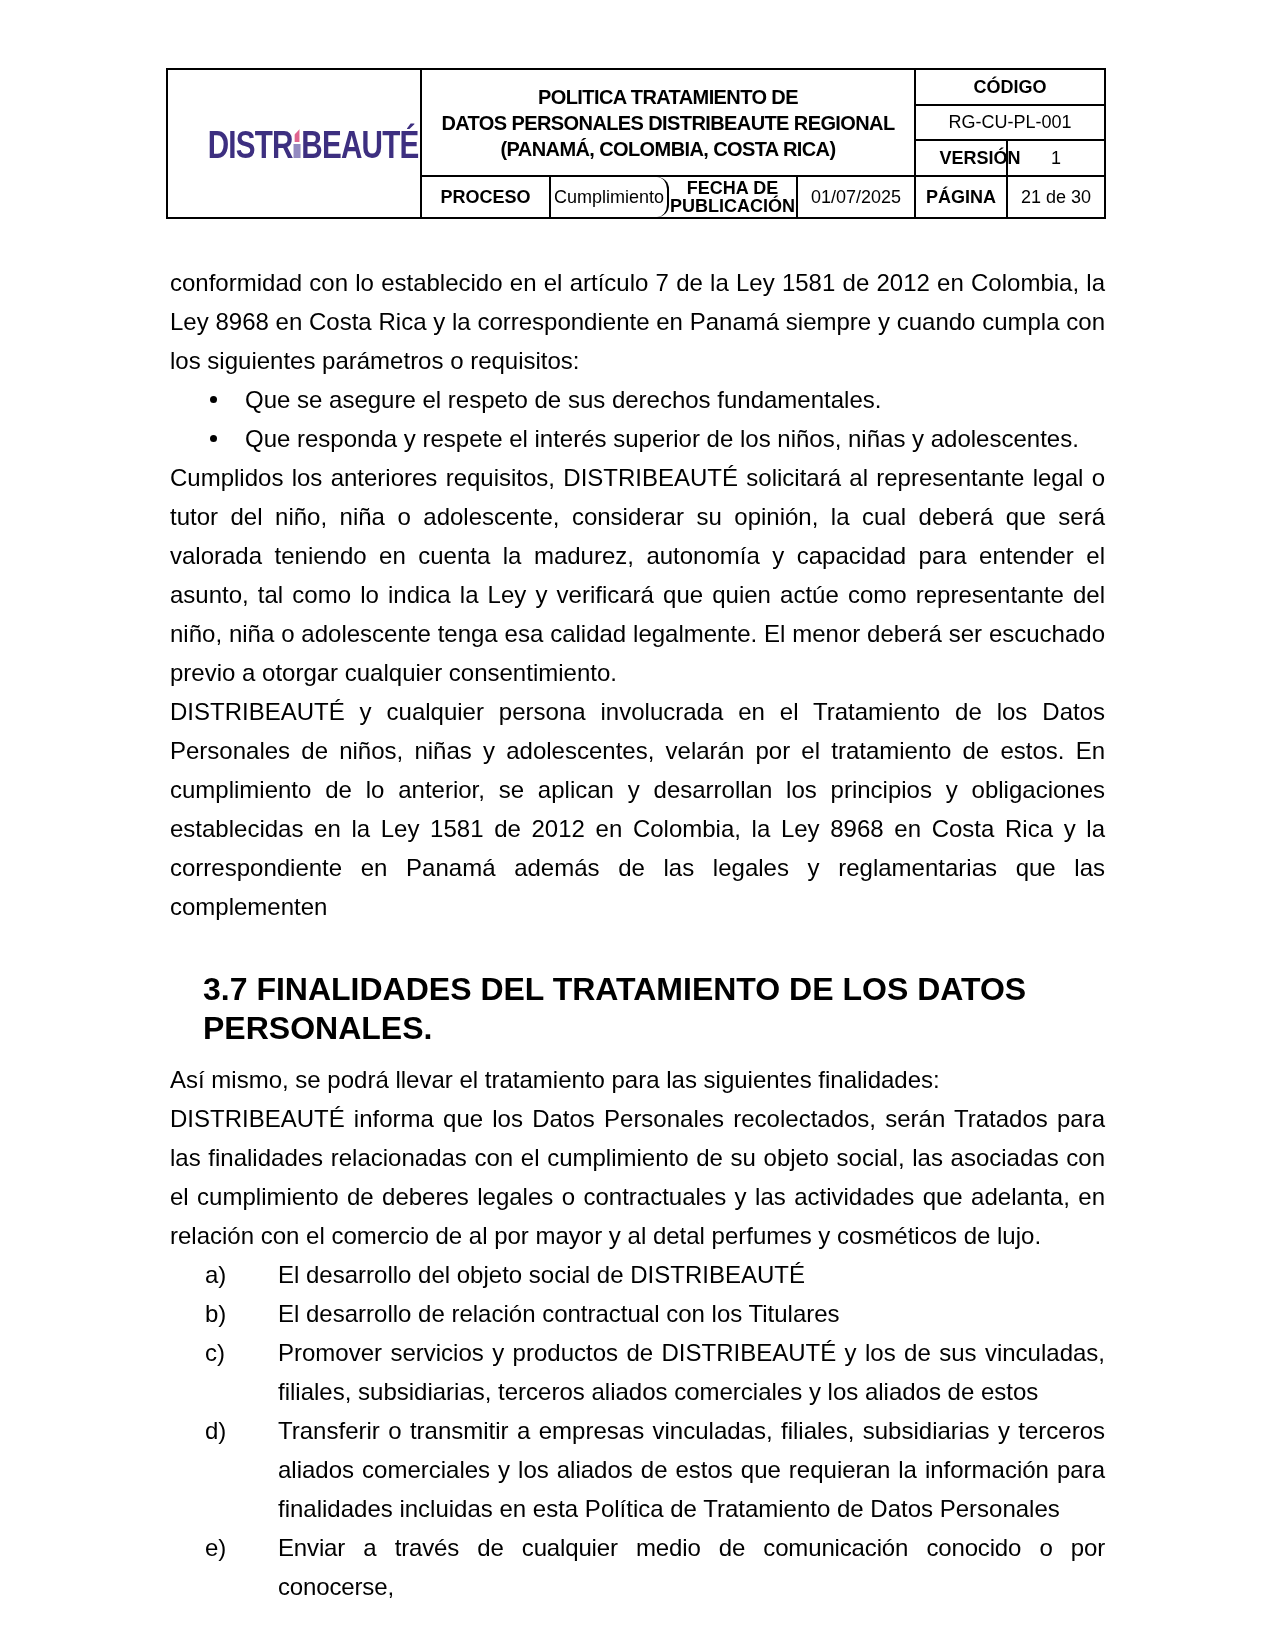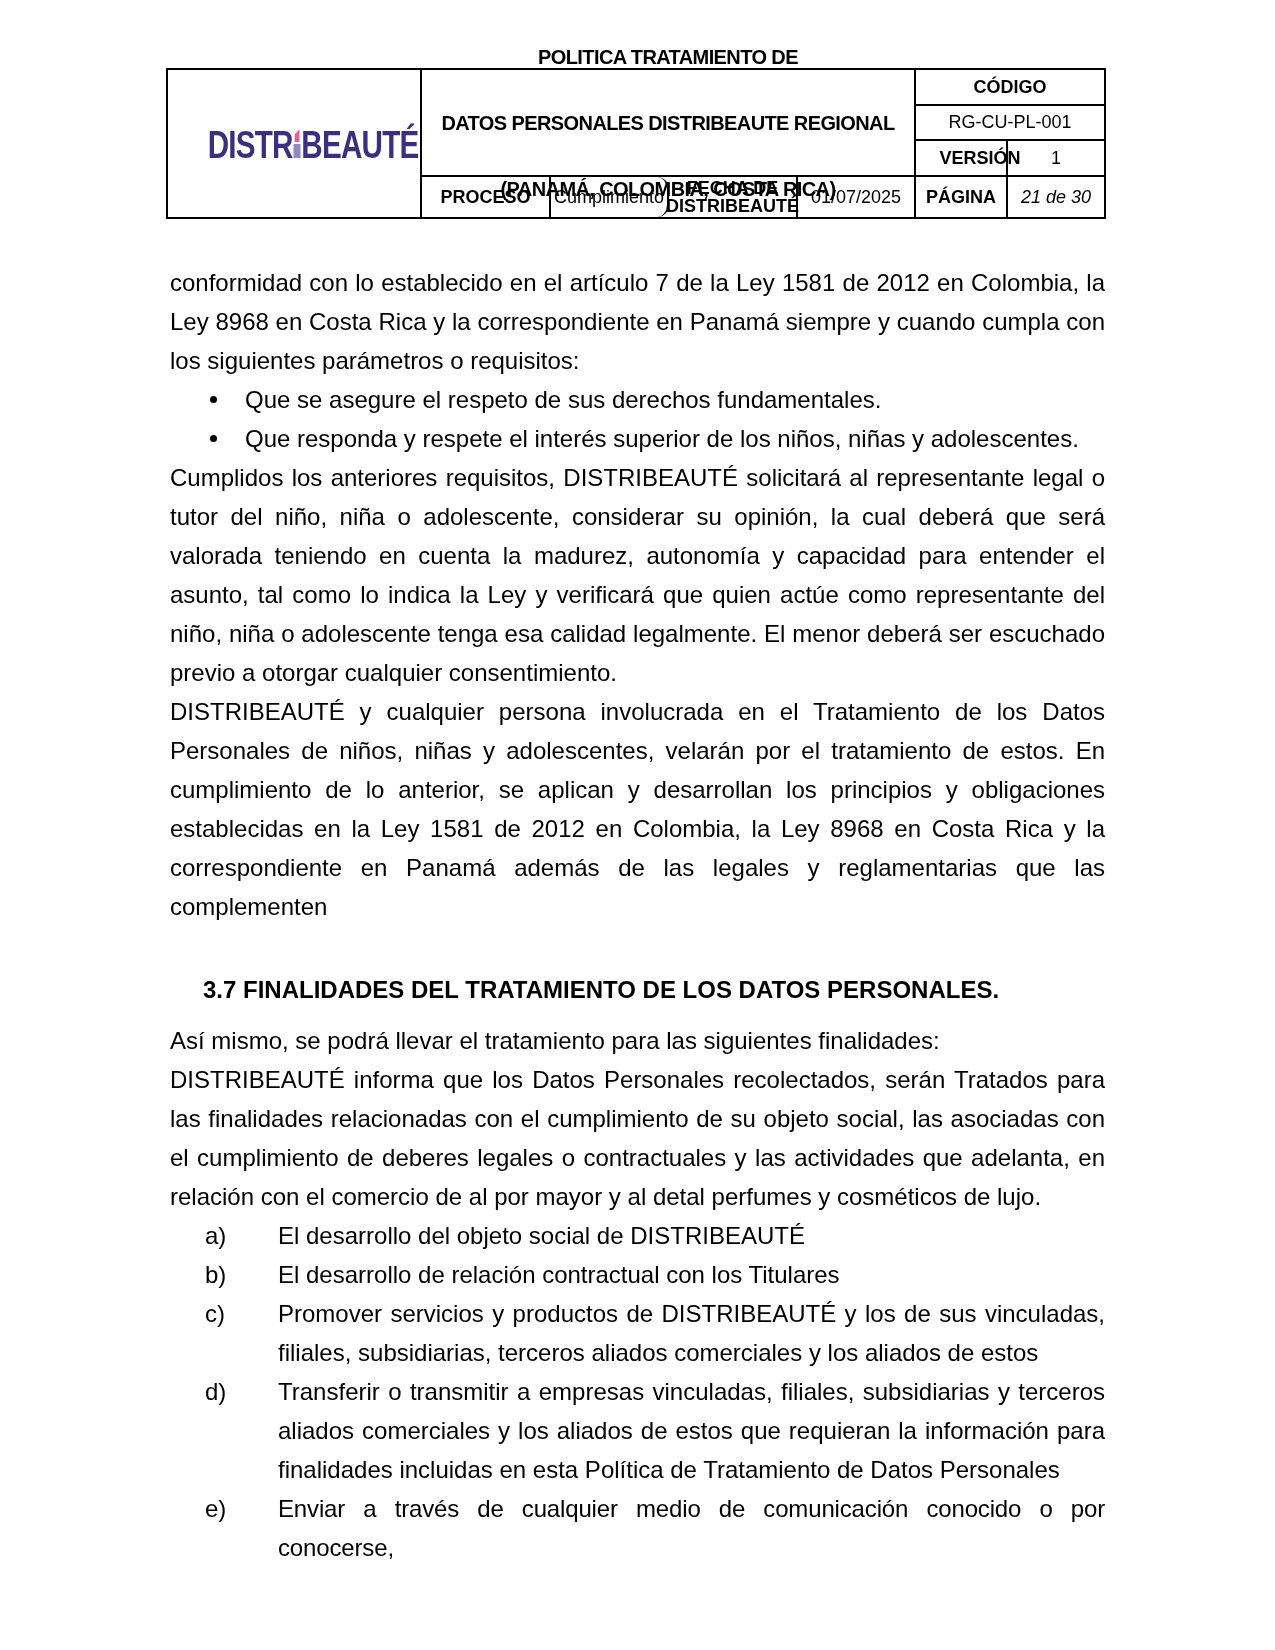--- a/index.html
+++ b/index.html
@@ -15,56 +15,55 @@
     grid-template-columns:254px 129px 118px 129px 118px 92px 96px;
     grid-template-rows:36px 35px 36px 40px;
     border:2px solid #000;
     width:936px; margin-left:166px;
   }
   .cell {
     border-right:2px solid #000; border-bottom:2px solid #000;
     display:flex; align-items:center; justify-content:center;
     font-size:18px; text-align:center; padding:0 2px; box-sizing:border-box;
     line-height:19px;
-    gap:40px;
   }
   .bold { font-weight:bold; }
   .logo-cell   { grid-column:1; grid-row:1/5; border-bottom:none;padding-left:40px; }
   .title-cell  { grid-column:2/6; grid-row:1/4; flex-direction:column;
                  font-weight:bold; font-size:20px; line-height:26px; letter-spacing:-0.6px; }
   .codigo-label{ grid-column:6/8; grid-row:1; border-right:none;text-align:center; }
   .codigo-value{ grid-column:6/8; grid-row:2; border-right:none; }
   .version-label{ grid-column:6; grid-row:3;padding-left:40px; }
   .version-value{ grid-column:7; grid-row:3; border-right:none; }
   .proceso-label{ grid-column:2; grid-row:4; border-bottom:none;text-align:center; }
   .proceso-value{ grid-column:3; grid-row:4; border-bottom:none;border-radius:12px; }
   .fecha-label { grid-column:4; grid-row:4; border-bottom:none; line-height:18px; }
   .fecha-value { grid-column:5; grid-row:4; border-bottom:none; }
   .pagina-label{ grid-column:6; grid-row:4; border-bottom:none; }
-  .pagina-value{ grid-column:7; grid-row:4; border-bottom:none; border-right:none;font-style:italic; }
+  .pagina-value{ grid-column:7; grid-row:4; border-bottom:none; border-right:none; }
 
   
   .logo {
     font-size:38px; font-weight:700; color:#3D2F80; letter-spacing:-1px;
     white-space:nowrap; transform:scaleX(0.78); transform-origin:center;
   }
   .lipstick { display:inline-block; width:9px; height:29px; position:relative; margin:0 1px; }
   .lipstick .tip {
     position:absolute; top:0; left:1px; width:7px; height:13px; background:#E0648F;
     clip-path:polygon(0 45%, 100% 0, 100% 100%, 0 100%);
   }
   .lipstick .stem { position:absolute; bottom:0; left:0; width:9px; height:14px; background:#938AC1; }
 
   
   .content { margin:44px 0 0 170px; width:935px; font-size:24px; line-height:39px; }
   .para { margin:0; text-align:justify; }
   .bullet-item { position:relative; padding-left:75px; }
   .bullet-dot { position:absolute; left:40px; top:16px; width:7px; height:7px;
                 background:#000; border-radius:50%; }
-  .section-heading { font-size:24px; line-height:39px; font-weight:bold;
+  .section-heading { font-size:32px; line-height:39px; font-weight:bold;
                      margin:44px 0 12px; padding-left:33px; }
   .letter-item { position:relative; padding-left:108px; text-align:justify; margin:0; }
   .letter-item .marker { position:absolute; left:35px; }
   .squeeze { letter-spacing:-0.15px; }
 </style>
 </head>
 <body>
 
 <div class="page">
 
@@ -80,21 +79,21 @@
       <div>DATOS PERSONALES DISTRIBEAUTE REGIONAL</div>
       <div>(PANAMÁ, COLOMBIA, COSTA RICA)</div>
     </div>
 
     <div class="cell codigo-label bold">CÓDIGO</div>
     <div class="cell codigo-value">RG-CU-PL-001</div>
     <div class="cell version-label bold">VERSIÓN</div>
     <div class="cell version-value">1</div>
     <div class="cell proceso-label bold">PROCESO</div>
     <div class="cell proceso-value">Cumplimiento</div>
-    <div class="cell fecha-label bold">FECHA DE DISTRIBEAUTÉ</div>
+    <div class="cell fecha-label bold">FECHA DE PUBLICACIÓN</div>
     <div class="cell fecha-value">01/07/2025</div>
     <div class="cell pagina-label bold">PÁGINA</div>
     <div class="cell pagina-value">21 de 30</div>
   </div>
 
   <div class="content">
     <p class="para">conformidad con lo establecido en el artículo 7 de la Ley 1581 de 2012 en Colombia, la Ley 8968 en Costa Rica y la correspondiente en Panamá siempre y cuando cumpla con los siguientes parámetros o requisitos:</p>
 
     <div class="bullet-item">
       <span class="bullet-dot"></span>

